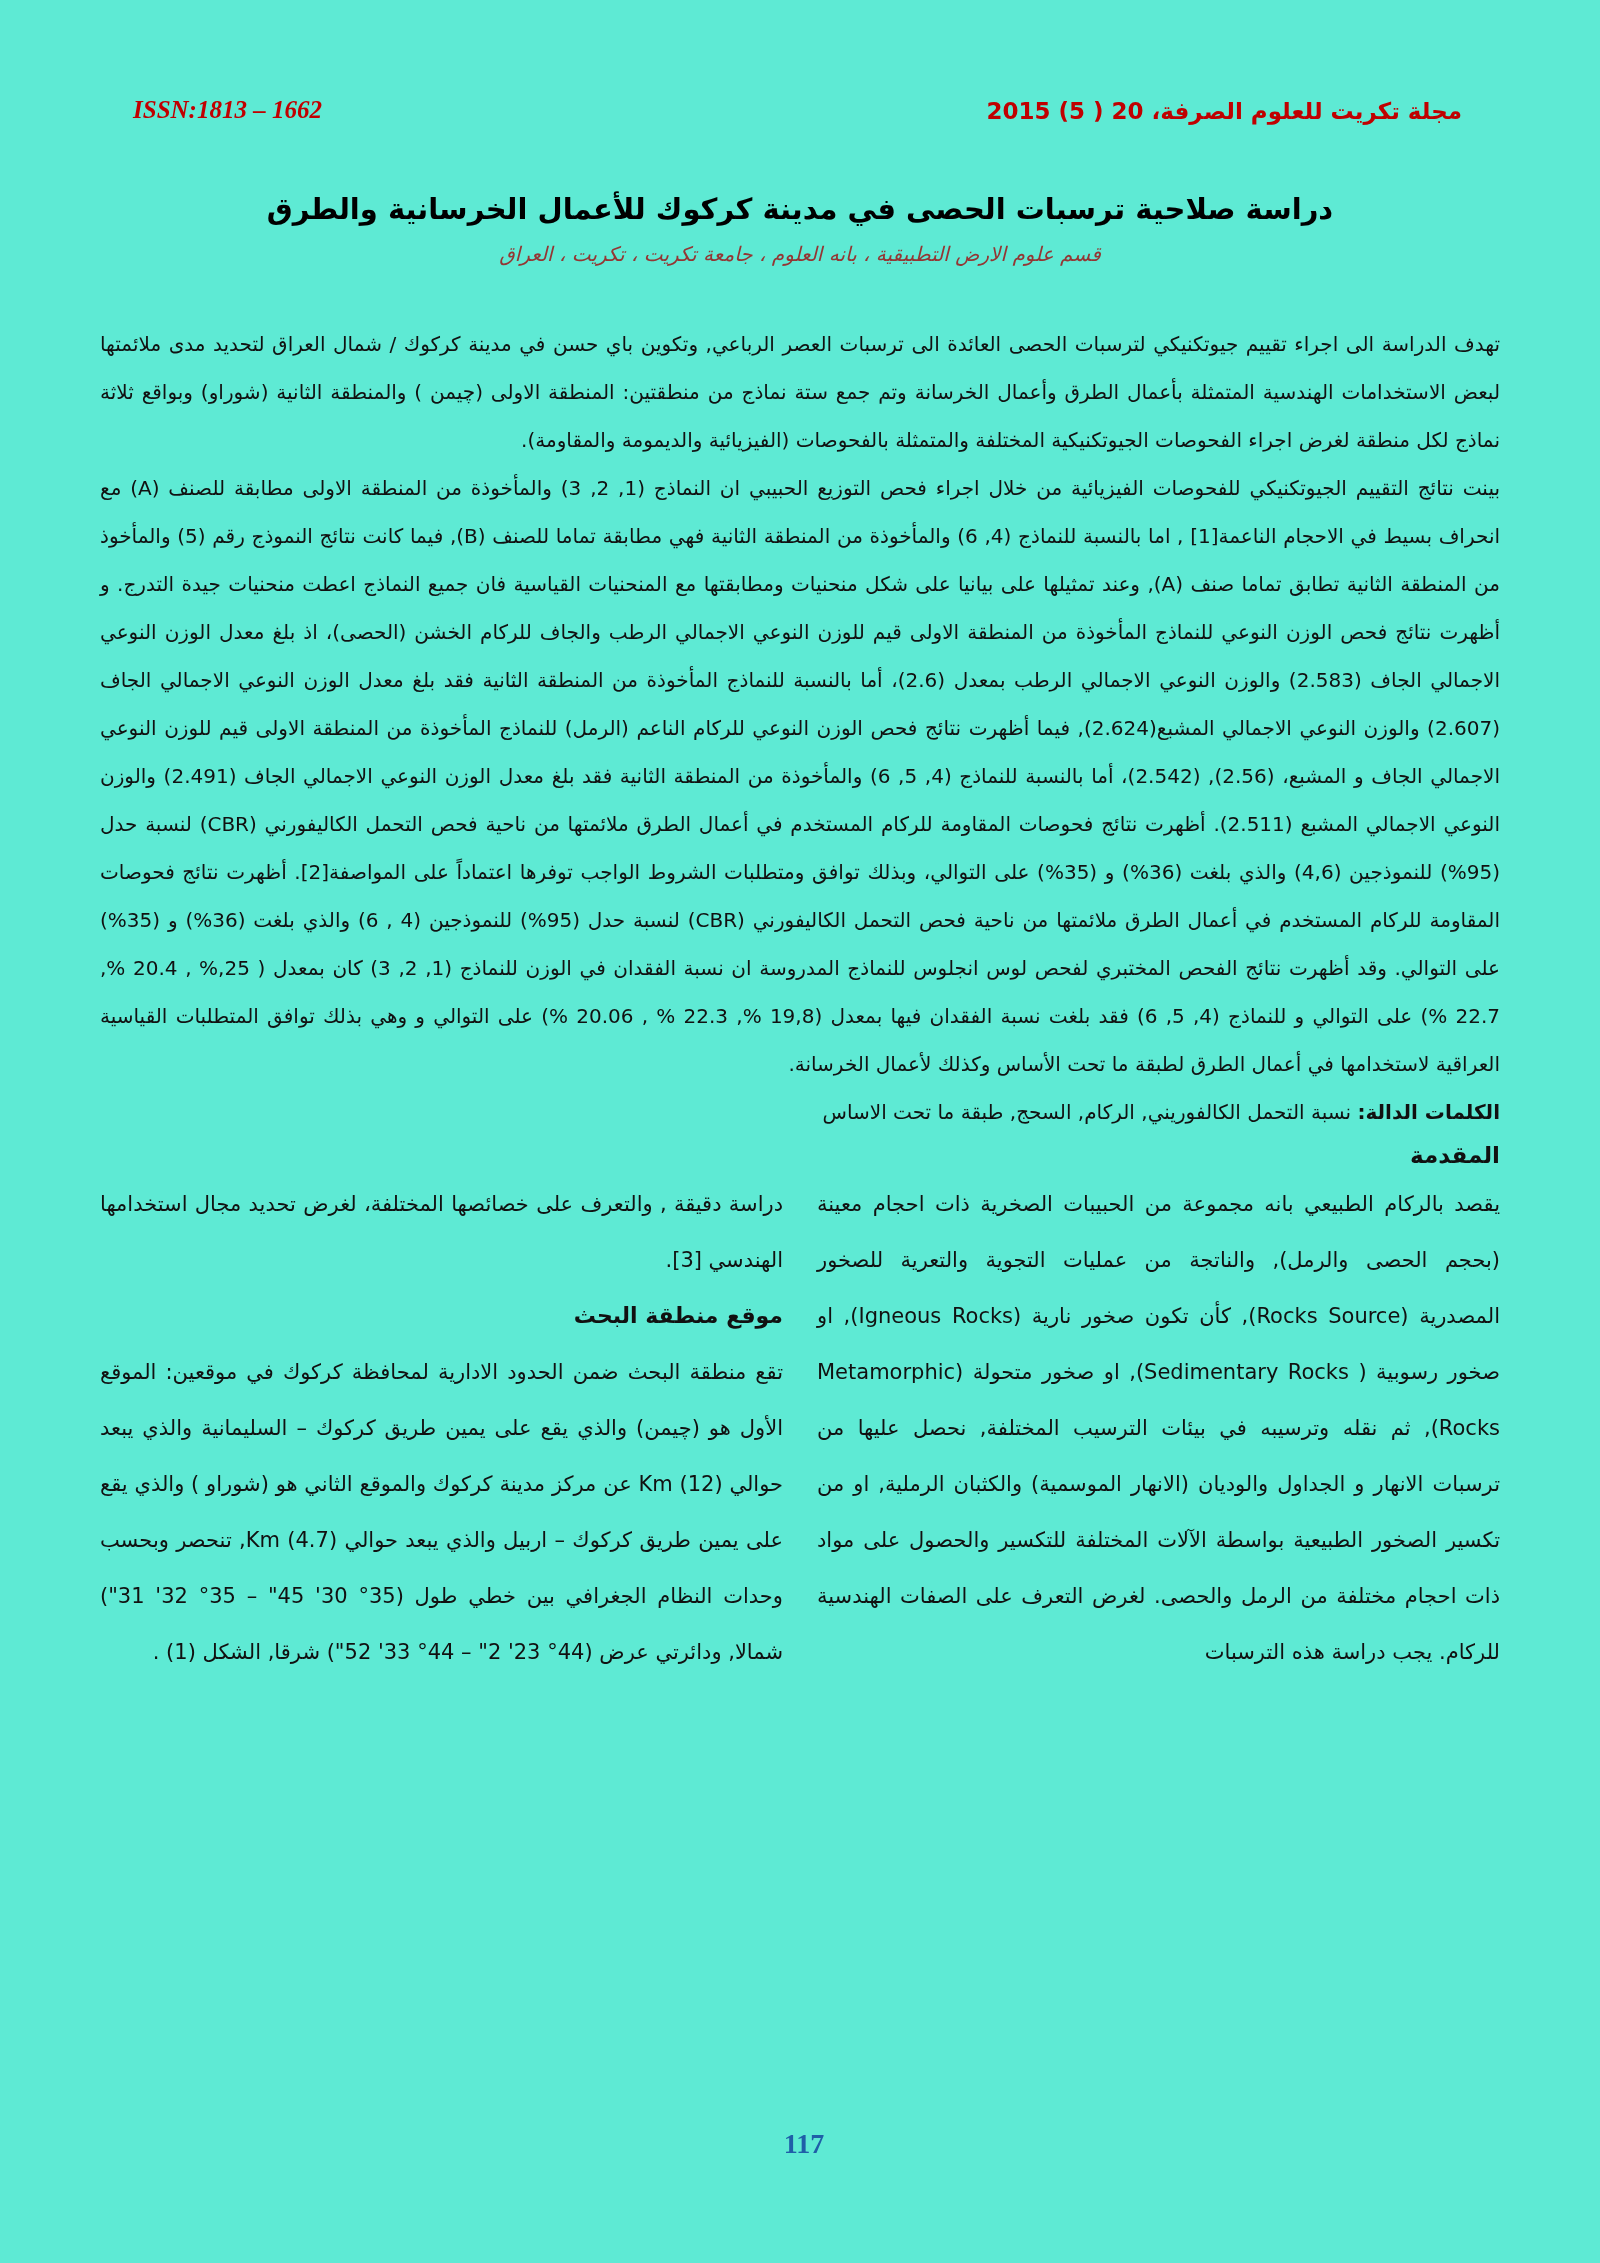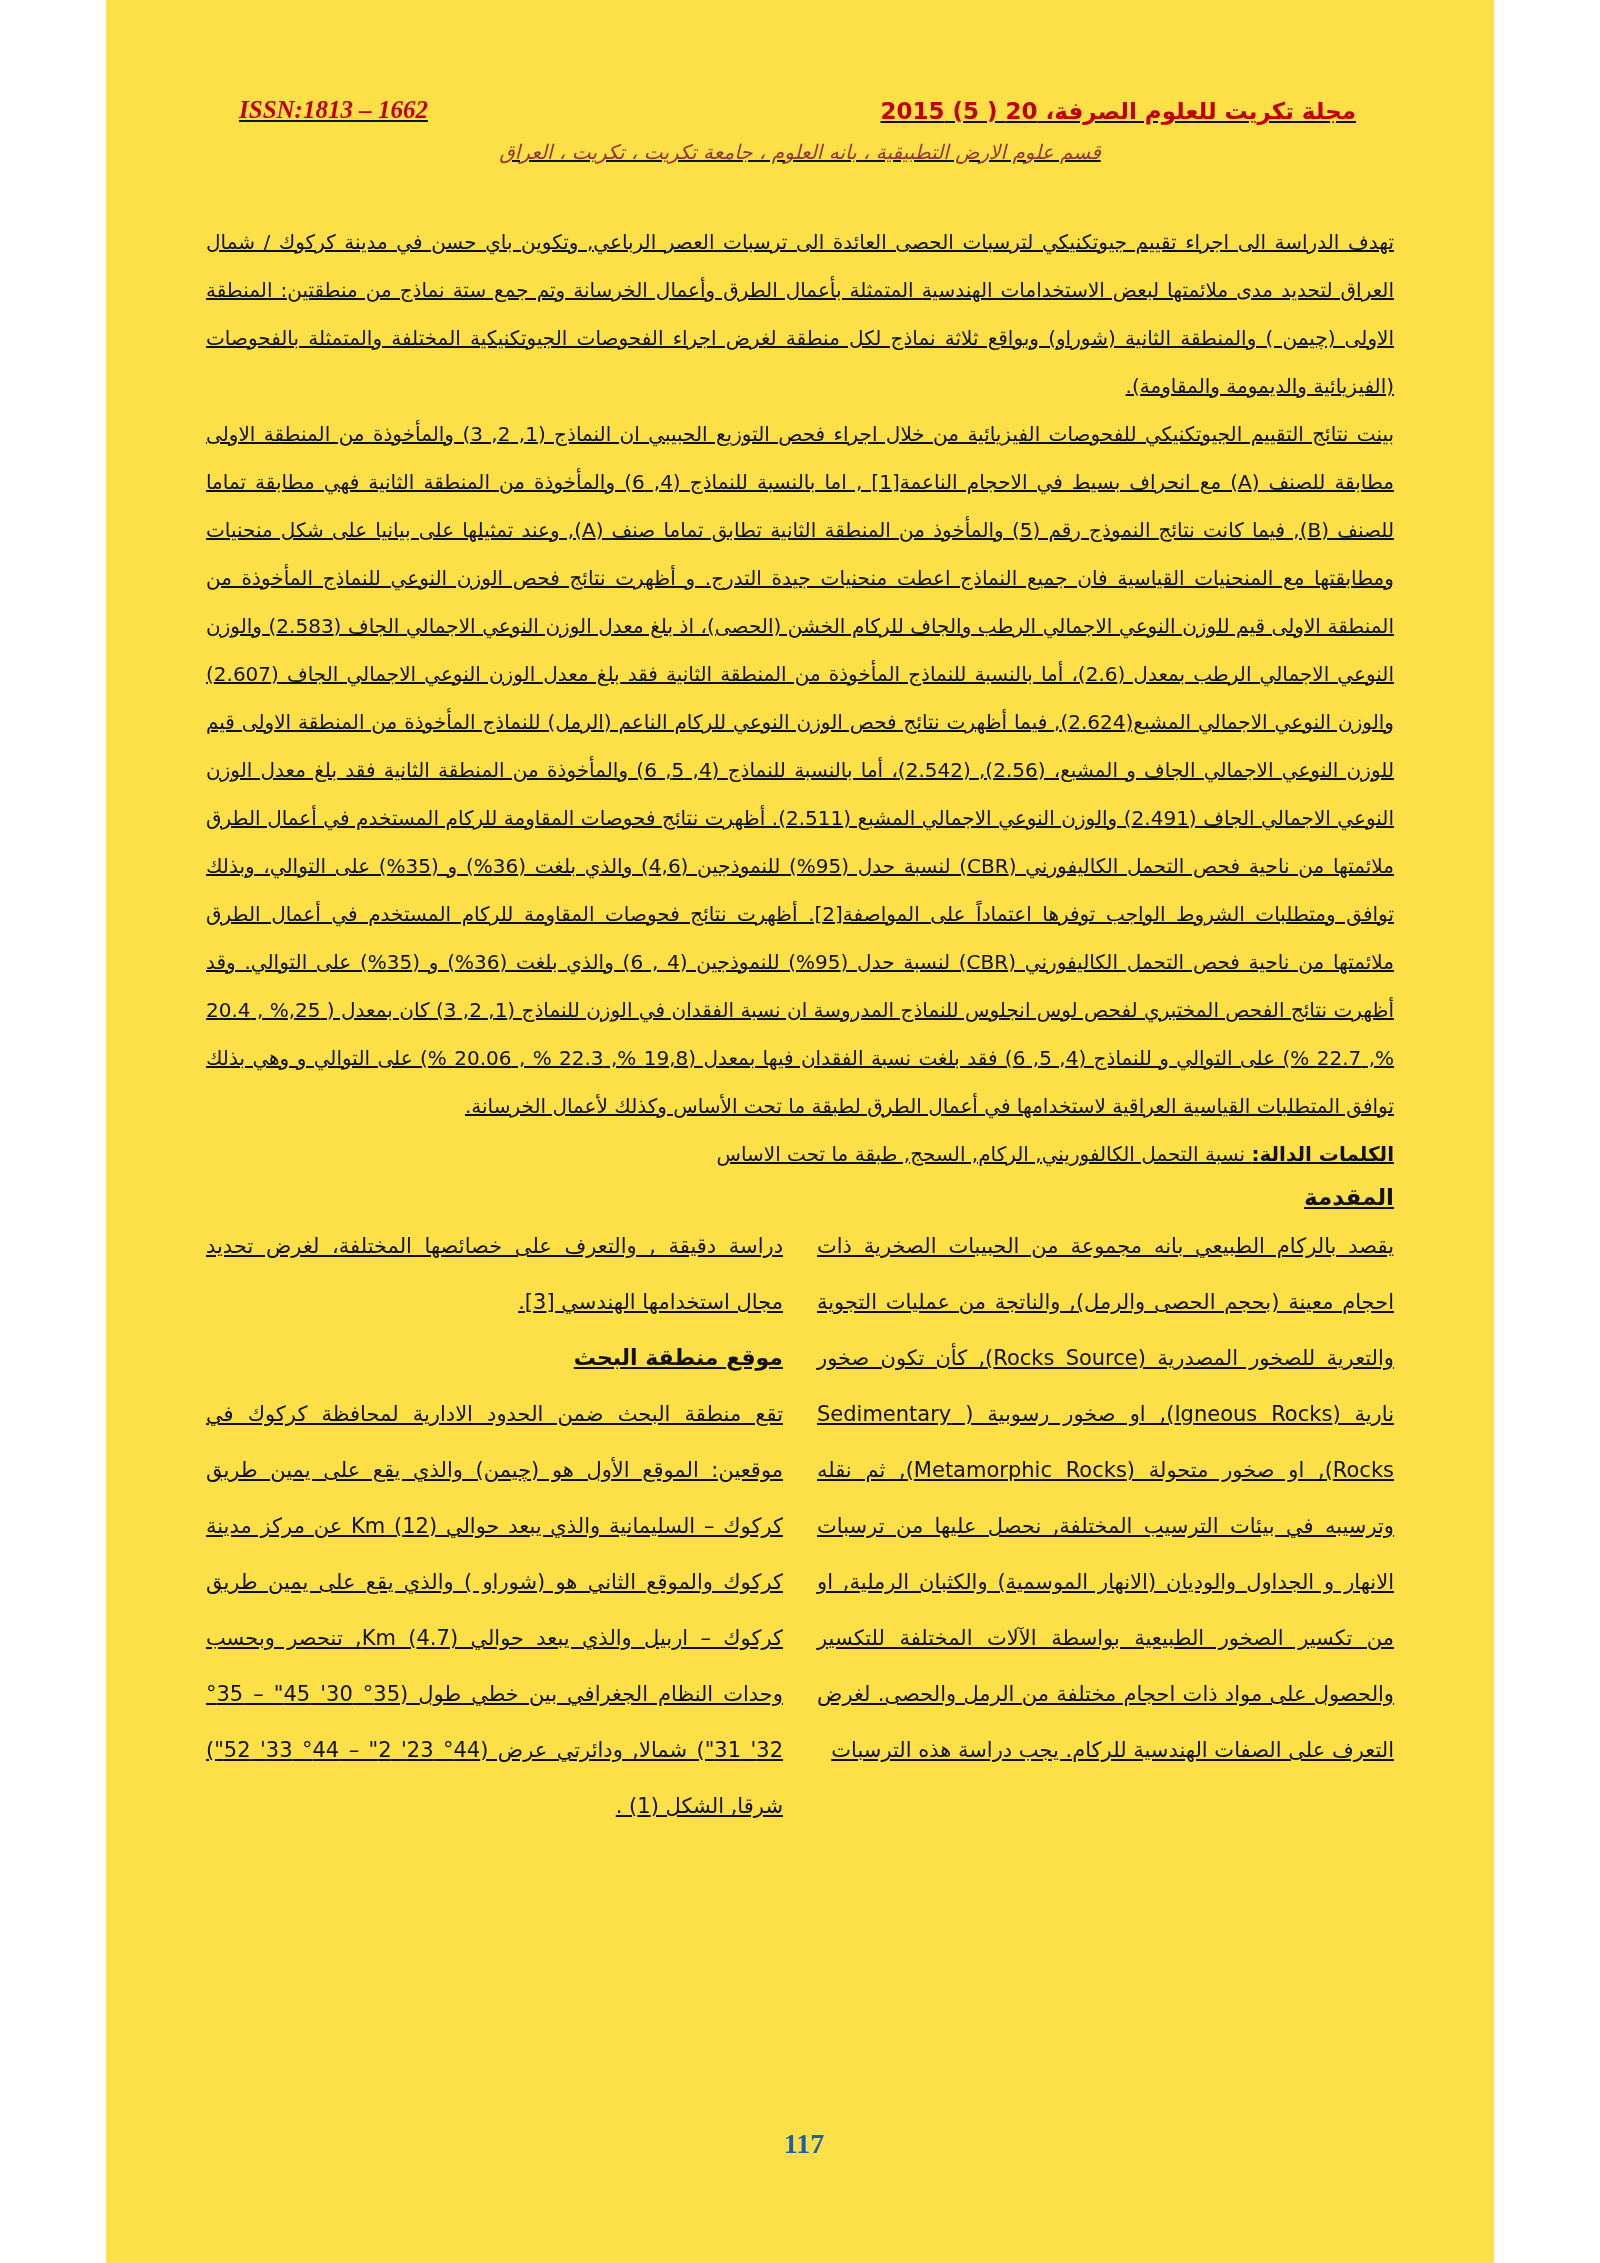--- a/index.html
+++ b/index.html
@@ -1,25 +1,24 @@
 <!DOCTYPE html>
 <html lang="ar"><head>
 <meta charset="utf-8">
 <style>
   html, body { margin: 0; padding: 0; background: #ffffff; }
   .page {
     position: relative;
-    width: 1388px;
+    width: 1600px;
     height: 2263px;
     margin: 0 auto;
-    background: #fde047;
+    background: #5eead4;
     overflow: hidden;
     font-family: "DejaVu Sans", sans-serif;
     color: #111111;
-    text-decoration: underline;
   }
   
   .header {
     display: flex;
     justify-content: space-between;
     align-items: flex-end;
     margin: 96px 138px 0 133px;
   }
   .issn {
     font-family: "Liberation Serif", serif;
@@ -120,20 +119,21 @@
 </head>
 <body>
 
 <div class="page">
 
   <div class="header">
     <div class="issn">ISSN:1813 – 1662</div>
     <div class="journal-name">مجلة تكريت للعلوم الصرفة،  20 ( 5) 2015</div>
   </div>
 
+  <div class="paper-title">دراسة صلاحية ترسبات الحصى في مدينة كركوك للأعمال الخرسانية والطرق</div>
 
 
   <div class="affiliation">قسم علوم الارض التطبيقية ، بانه العلوم ، جامعة تكريت ، تكريت ، العراق</div>
 
   <div class="abstract-section">
     <p>تهدف الدراسة الى اجراء تقييم جيوتكنيكي لترسبات الحصى العائدة الى ترسبات العصر الرباعي, وتكوين باي حسن في مدينة كركوك / شمال العراق لتحديد مدى ملائمتها لبعض الاستخدامات الهندسية المتمثلة بأعمال الطرق وأعمال الخرسانة وتم جمع ستة نماذج من منطقتين: المنطقة الاولى (چيمن ) والمنطقة الثانية (شوراو) وبواقع ثلاثة نماذج لكل منطقة  لغرض اجراء الفحوصات الجيوتكنيكية المختلفة والمتمثلة بالفحوصات (الفيزيائية والديمومة والمقاومة).</p>
     <p>بينت نتائج التقييم الجيوتكنيكي  للفحوصات الفيزيائية من خلال اجراء فحص التوزيع الحبيبي ان النماذج (1, 2, 3) والمأخوذة من المنطقة الاولى مطابقة للصنف (A) مع انحراف بسيط في الاحجام الناعمة[1] , اما بالنسبة للنماذج (4, 6) والمأخوذة من المنطقة الثانية فهي مطابقة تماما للصنف (B), فيما كانت نتائج النموذج رقم (5) والمأخوذ من المنطقة الثانية تطابق تماما صنف (A), وعند تمثيلها على بيانيا على شكل منحنيات ومطابقتها مع  المنحنيات القياسية فان جميع النماذج اعطت منحنيات جيدة التدرج. و أظهرت نتائج فحص الوزن النوعي للنماذج المأخوذة من المنطقة الاولى قيم للوزن النوعي الاجمالي  الرطب والجاف للركام الخشن (الحصى)، اذ بلغ معدل الوزن النوعي الاجمالي الجاف (2.583) والوزن النوعي الاجمالي الرطب بمعدل (2.6)، أما بالنسبة للنماذج المأخوذة من المنطقة الثانية فقد بلغ معدل الوزن النوعي الاجمالي الجاف (2.607) والوزن النوعي الاجمالي المشبع(2.624), فيما أظهرت نتائج فحص الوزن النوعي للركام الناعم (الرمل) للنماذج المأخوذة من المنطقة الاولى قيم للوزن النوعي الاجمالي الجاف و المشبع، (2.56), (2.542)، أما بالنسبة للنماذج (4, 5, 6) والمأخوذة من المنطقة الثانية فقد بلغ معدل الوزن النوعي الاجمالي الجاف (2.491) والوزن النوعي الاجمالي المشبع (2.511). أظهرت نتائج فحوصات المقاومة للركام المستخدم في أعمال الطرق ملائمتها من ناحية فحص التحمل الكاليفورني (CBR) لنسبة حدل (95%) للنموذجين (4,6) والذي بلغت (36%) و (35%) على التوالي، وبذلك توافق ومتطلبات الشروط الواجب توفرها اعتماداً على المواصفة[2]. أظهرت نتائج فحوصات المقاومة للركام المستخدم في أعمال الطرق  ملائمتها من ناحية فحص التحمل الكاليفورني (CBR) لنسبة حدل (95%) للنموذجين (4 , 6) والذي بلغت (36%) و (35%) على التوالي. وقد أظهرت نتائج الفحص المختبري لفحص لوس انجلوس للنماذج المدروسة ان نسبة الفقدان في الوزن للنماذج (1, 2, 3) كان بمعدل ( 25,% , 20.4 %, 22.7 %) على التوالي و للنماذج (4, 5, 6) فقد بلغت نسبة الفقدان فيها بمعدل (19,8 %, 22.3 % , 20.06 %) على التوالي و وهي بذلك توافق المتطلبات القياسية العراقية لاستخدامها في أعمال الطرق لطبقة ما تحت الأساس وكذلك لأعمال الخرسانة.</p>
     <p><span class="kw-label">الكلمات الدالة:</span><span> نسبة التحمل الكالفوريني, الركام, السحج, طبقة ما تحت الاساس</span></p>
   </div>
 

